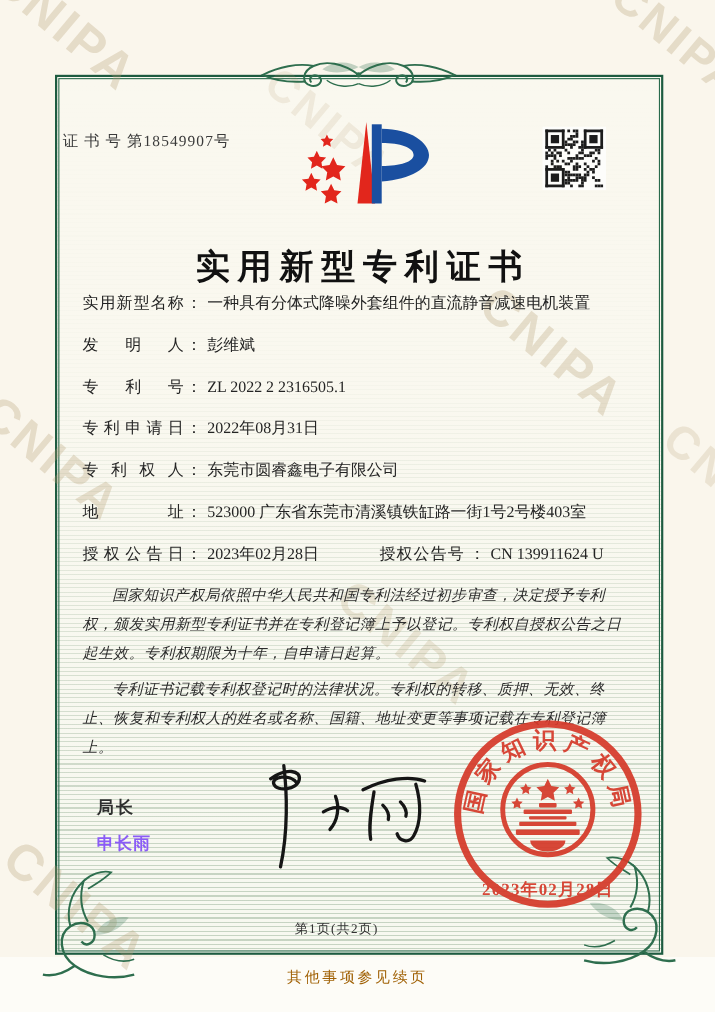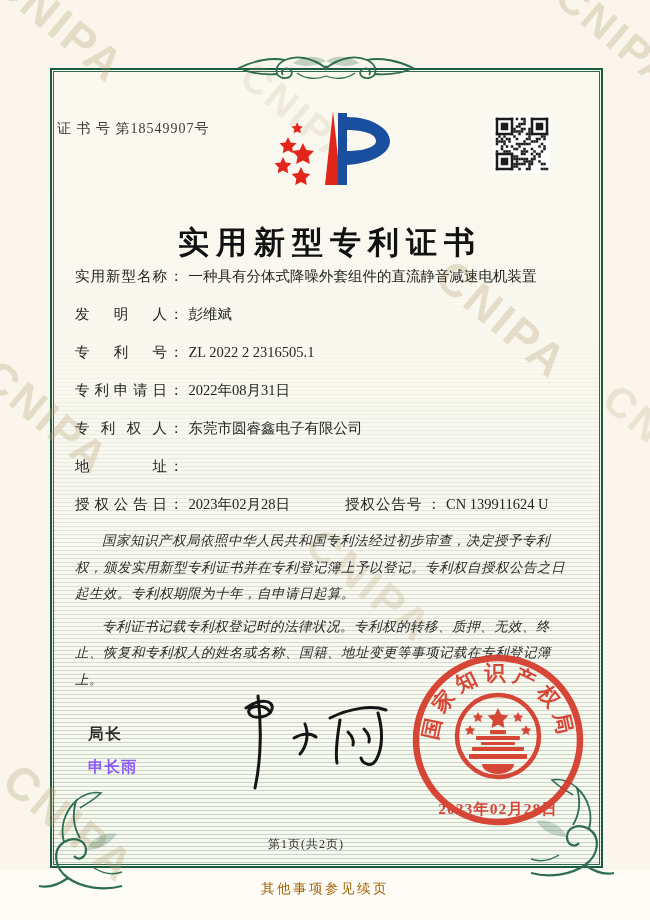--- a/index.html
+++ b/index.html
@@ -290,20 +290,21 @@
         <span class="fvalue">2022年08月31日</span>
       </div>
       <div class="frow">
         <span class="flabel">专利权人</span>
         <span class="fsep">：</span>
         <span class="fvalue">东莞市圆睿鑫电子有限公司</span>
       </div>
       <div class="frow">
         <span class="flabel">地址</span>
         <span class="fsep">：</span>
+        <span class="fvalue">523000 广东省东莞市清溪镇铁缸路一街1号2号楼403室</span>
       </div>
       <div class="frow">
         <span class="pair-left">
           <span class="flabel">授权公告日</span>
           <span class="fsep">：</span>
           <span class="fvalue">2023年02月28日</span>
         </span>
         <span class="pair-right">
           <span class="flabel">授权公告号</span>
           <span class="fsep">：</span>

